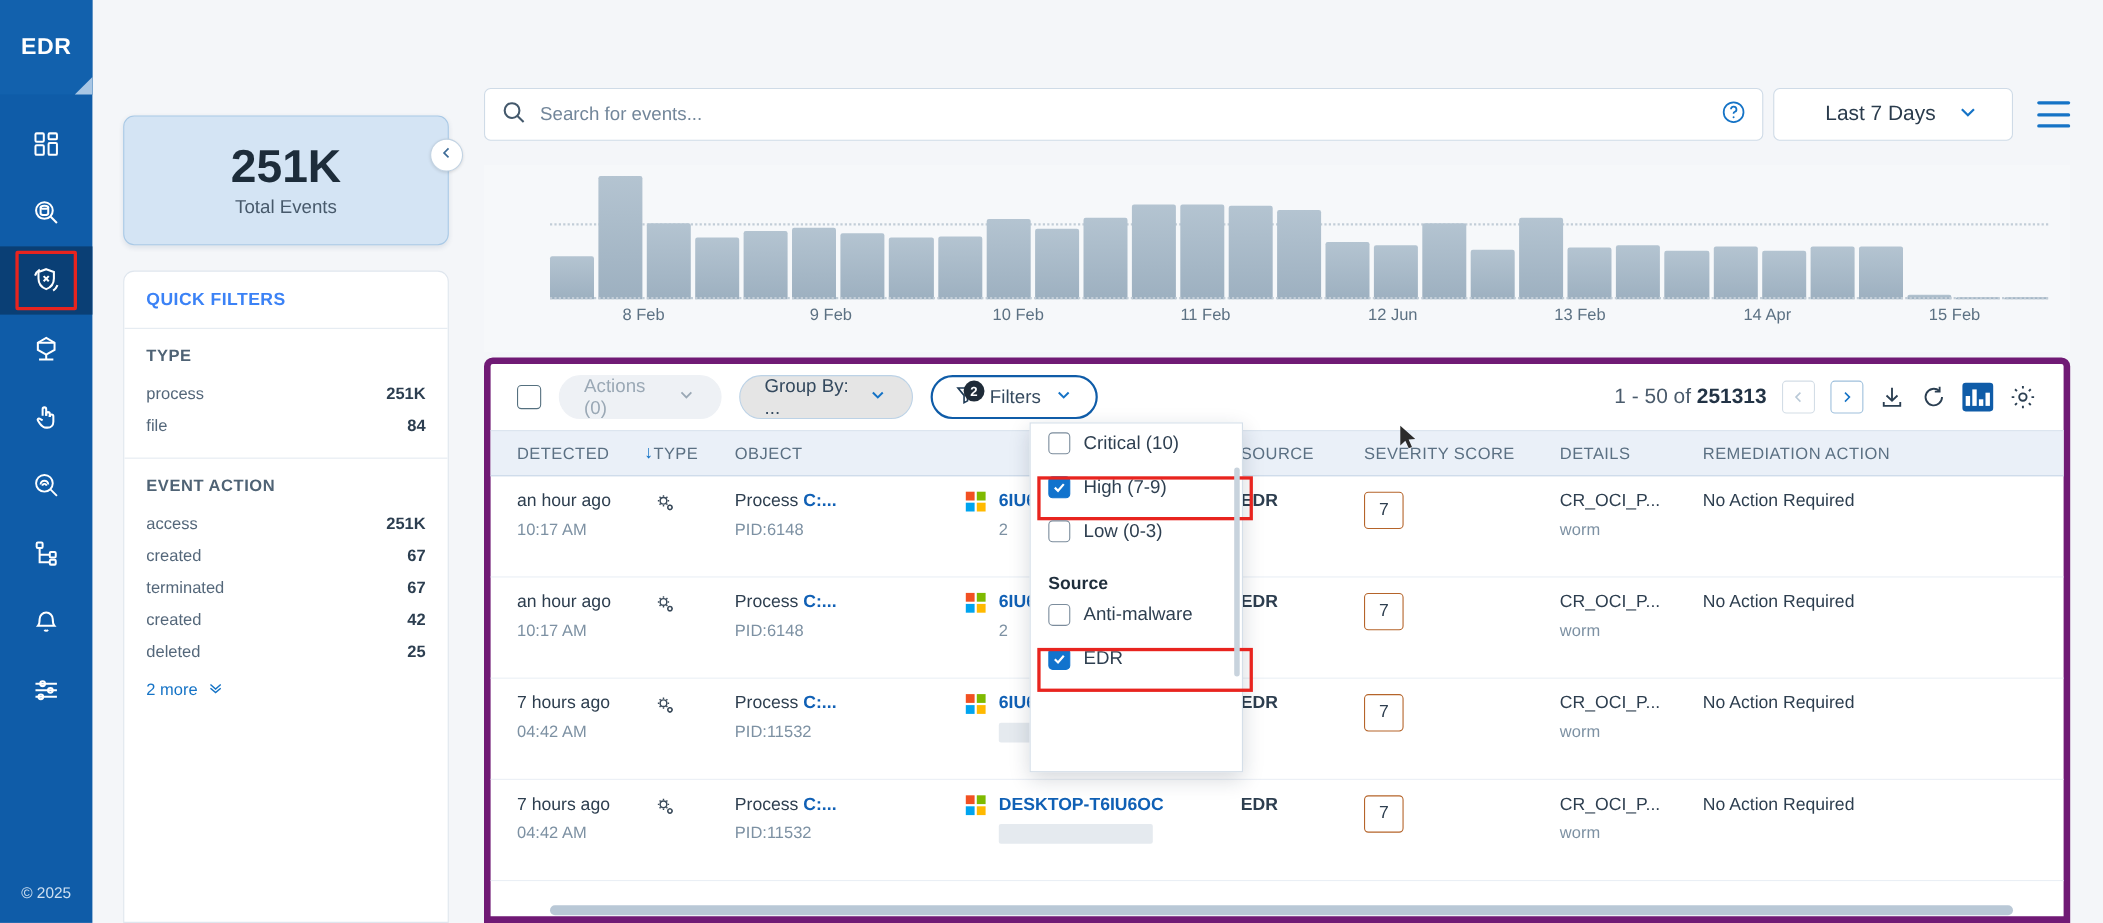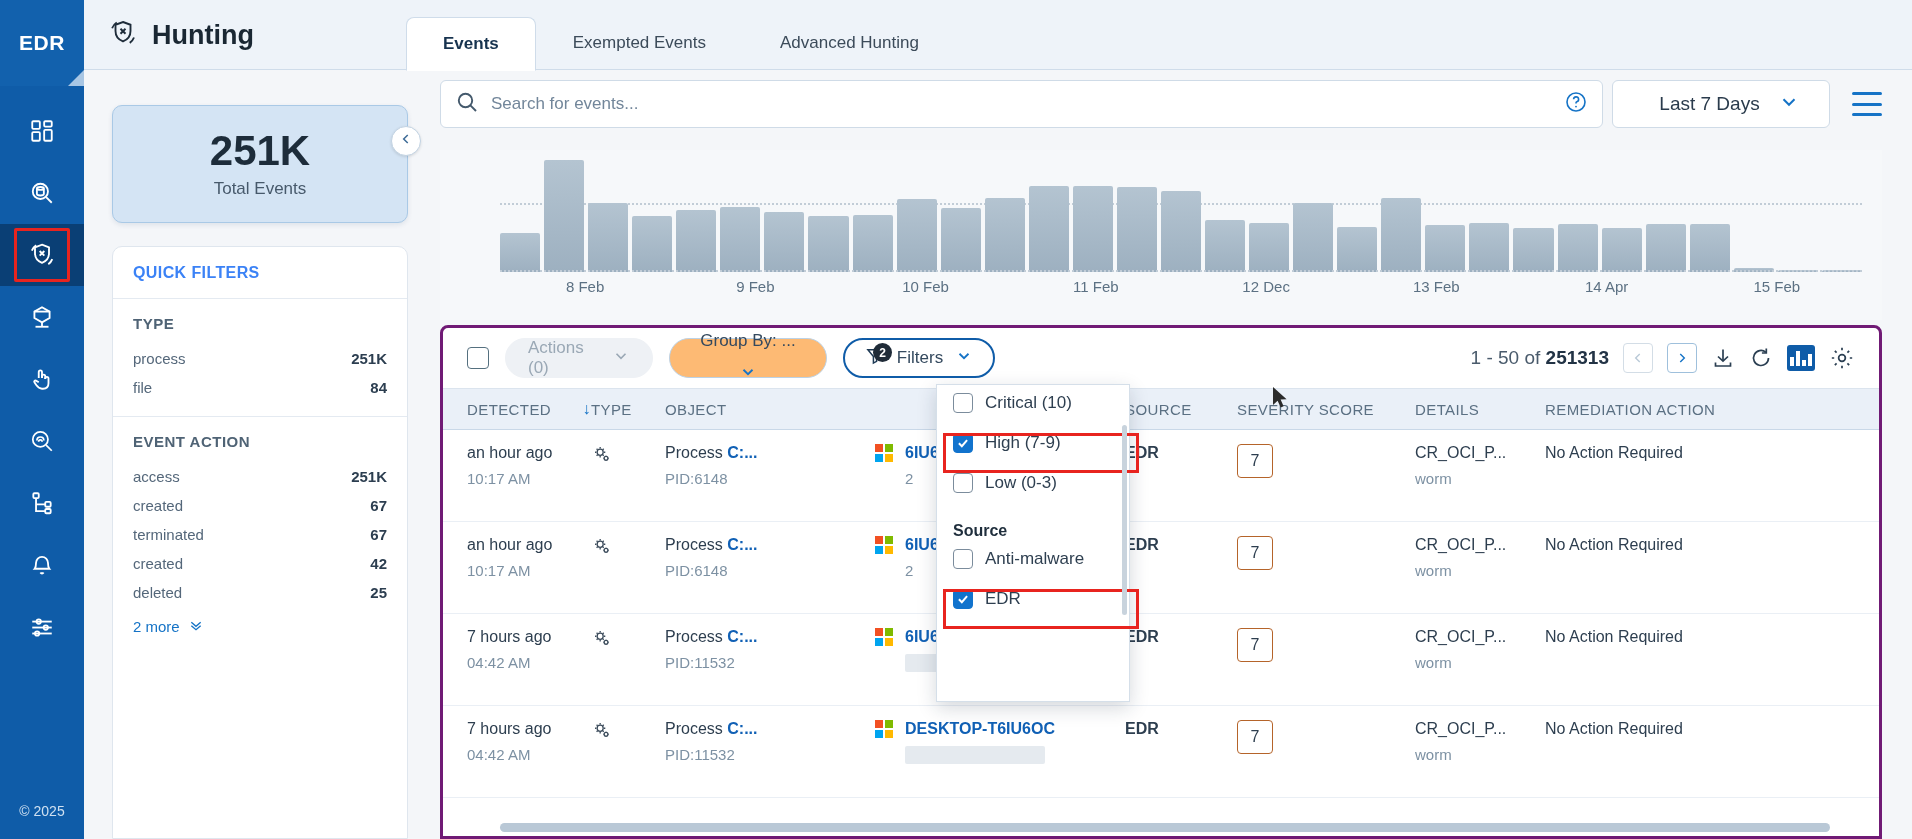--- a/index.html
+++ b/index.html
@@ -201,21 +201,21 @@
     position: absolute; left: 60px; right: 20px; top: 128px;
     display: flex;
   }
   .chart-tick { flex: 1; text-align: center; font-size: 15px; color: #5c7183; }
 
   
   .tablecard {
     position: absolute; left: 440px; top: 325px;
     width: 1442px; height: 514px;
     background: #ffffff;
-    border: 3px solid #701a75;
+    border: 6px solid #701a75;
     border-radius: 8px 8px 0 0;
   }
   .table-toolbar {
     height: 60px; display: flex; align-items: center;
     padding: 0 24px; gap: 16px;
   }
   .cb {
     width: 22px; height: 22px; border: 1px solid #55707f;
     border-radius: 4px; background: #fff; cursor: pointer;
     display: inline-block;
@@ -223,21 +223,21 @@
   .btn-pill {
     height: 40px; border-radius: 20px;
     display: flex; align-items: center; justify-content: center; gap: 12px;
     padding: 0 22px; font-size: 17px; cursor: pointer;
   }
   .btn-actions {
     background: #eef1f5; color: #9aa8b5; border: 1px solid #eef1f5;
     width: 148px;
   }
   .btn-groupby {
-    background: #fdba74; color: #34495e; border: 1px solid #bcd2e6; width: 158px; flex-direction: column;
+    background: #e5e5e5; color: #34495e; border: 1px solid #bcd2e6; width: 158px;
   }
   .btn-filters {
     background: #fff; color: #34495e; border: 2px solid #0f5ca8;
     width: 152px; position: relative; z-index: 40;
   }
   .filter-badge {
     position: absolute; left: 28px; top: 3px;
     width: 19px; height: 19px; border-radius: 50%;
     background: #1f2b38; color: #fff;
     font-size: 12px; font-weight: bold;
@@ -442,39 +442,20 @@
             <circle cx="9" cy="7" r="2"></circle>
               <circle cx="15.5" cy="12.5" r="2"></circle>
               <circle cx="7.5" cy="18" r="2"></circle>
           </svg>
         </span>
       </div>
     </div>
     <div class="leftnav-footer">© 2025</div>
   </div>
 
-  <div class="topbar">
-    <div class="page-title-wrap">
-      <span>
-        <svg width="30" height="30" viewBox="0 0 24 24" fill="none" stroke="#1e2c3a" stroke-width="1.5">
-          <path d="M12 3.2l6 2.2v5c0 3.9-2.5 7-6 8.3-3.5-1.3-6-4.4-6-8.3v-5z"></path>
-          <line x1="10" y1="8.6" x2="14" y2="12.6"></line>
-            <line x1="14" y1="8.6" x2="10" y2="12.6"></line>
-          <path d="M3.3 8.2A9.2 9.2 0 0 1 7 3.6"></path>
-            <path d="M20.8 15.6a9.2 9.2 0 0 1-3.4 4.3"></path>
-        </svg>
-      </span>
-      <span class="page-title">Hunting</span>
-    </div>
-    <div class="tabs">
-      <div class="tab active">Events</div>
-      <div class="tab">Exempted Events</div>
-      <div class="tab">Advanced Hunting</div>
-    </div>
-  </div>
 
   <div class="totalcard">
     <div class="totalcard-value">251K</div>
     <div class="totalcard-label">Total Events</div>
   </div>
   <div class="collapse-btn">
     <span>
       <svg width="14" height="14" viewBox="0 0 24 24" fill="none" stroke="#3d6b97" stroke-width="2.6">
         <polyline points="15,5 8,12 15,19"></polyline>
       </svg>
@@ -598,21 +579,21 @@
           <div class="bar" title="15 Feb 06: 2" style="height: 2%;"></div>
           <div class="bar" title="15 Feb 12: 2" style="height: 2%;"></div>
         </div>
       <div class="chart-baseline"></div>
     </div>
     <div class="chart-ticks" id="chart-ticks">
         <div class="chart-tick">8 Feb</div>
         <div class="chart-tick">9 Feb</div>
         <div class="chart-tick">10 Feb</div>
         <div class="chart-tick">11 Feb</div>
-        <div class="chart-tick">12 Dec</div>
+        <div class="chart-tick">12 Jun</div>
         <div class="chart-tick">13 Feb</div>
         <div class="chart-tick">14 Apr</div>
         <div class="chart-tick">15 Feb</div>
       </div>
   </div>
 
   <div class="tablecard">
 
     <div class="table-toolbar">
       <span class="cb"></span>

